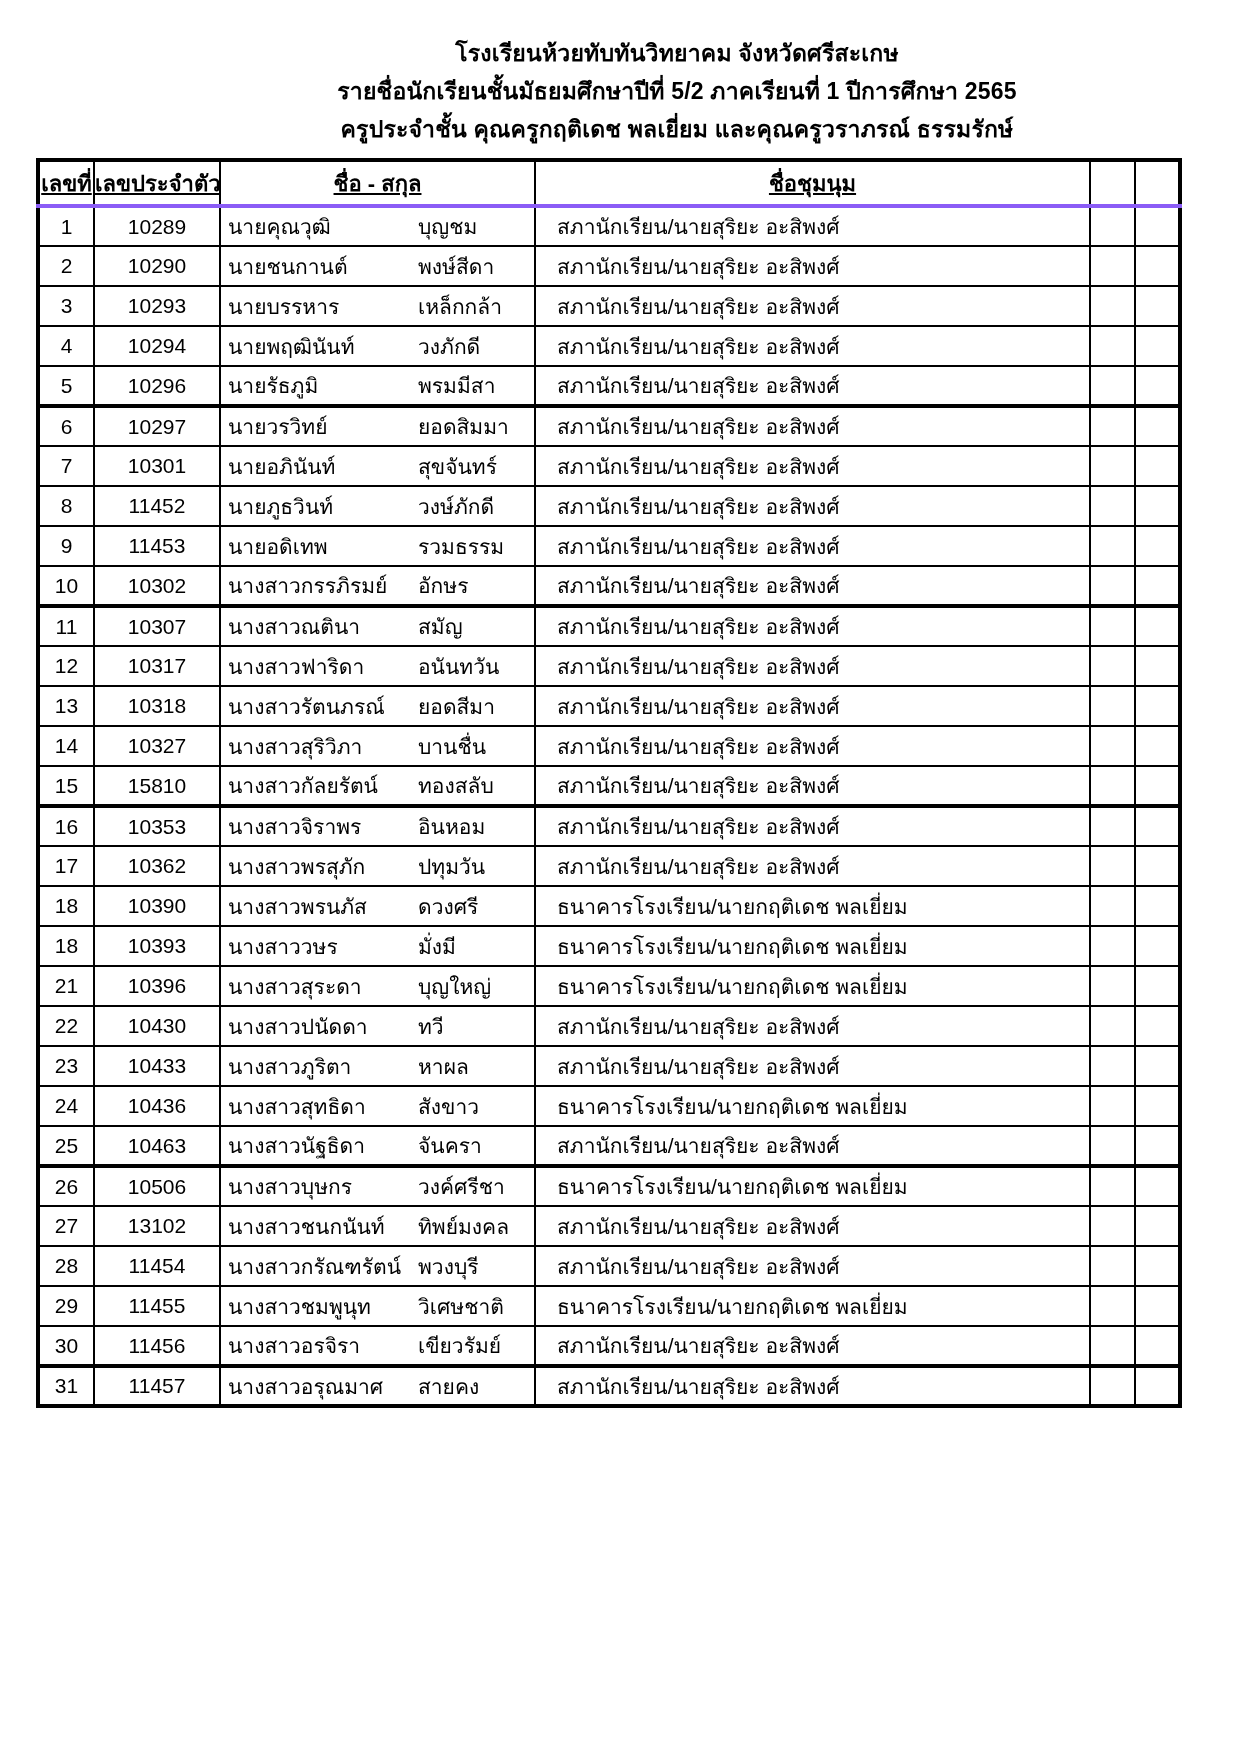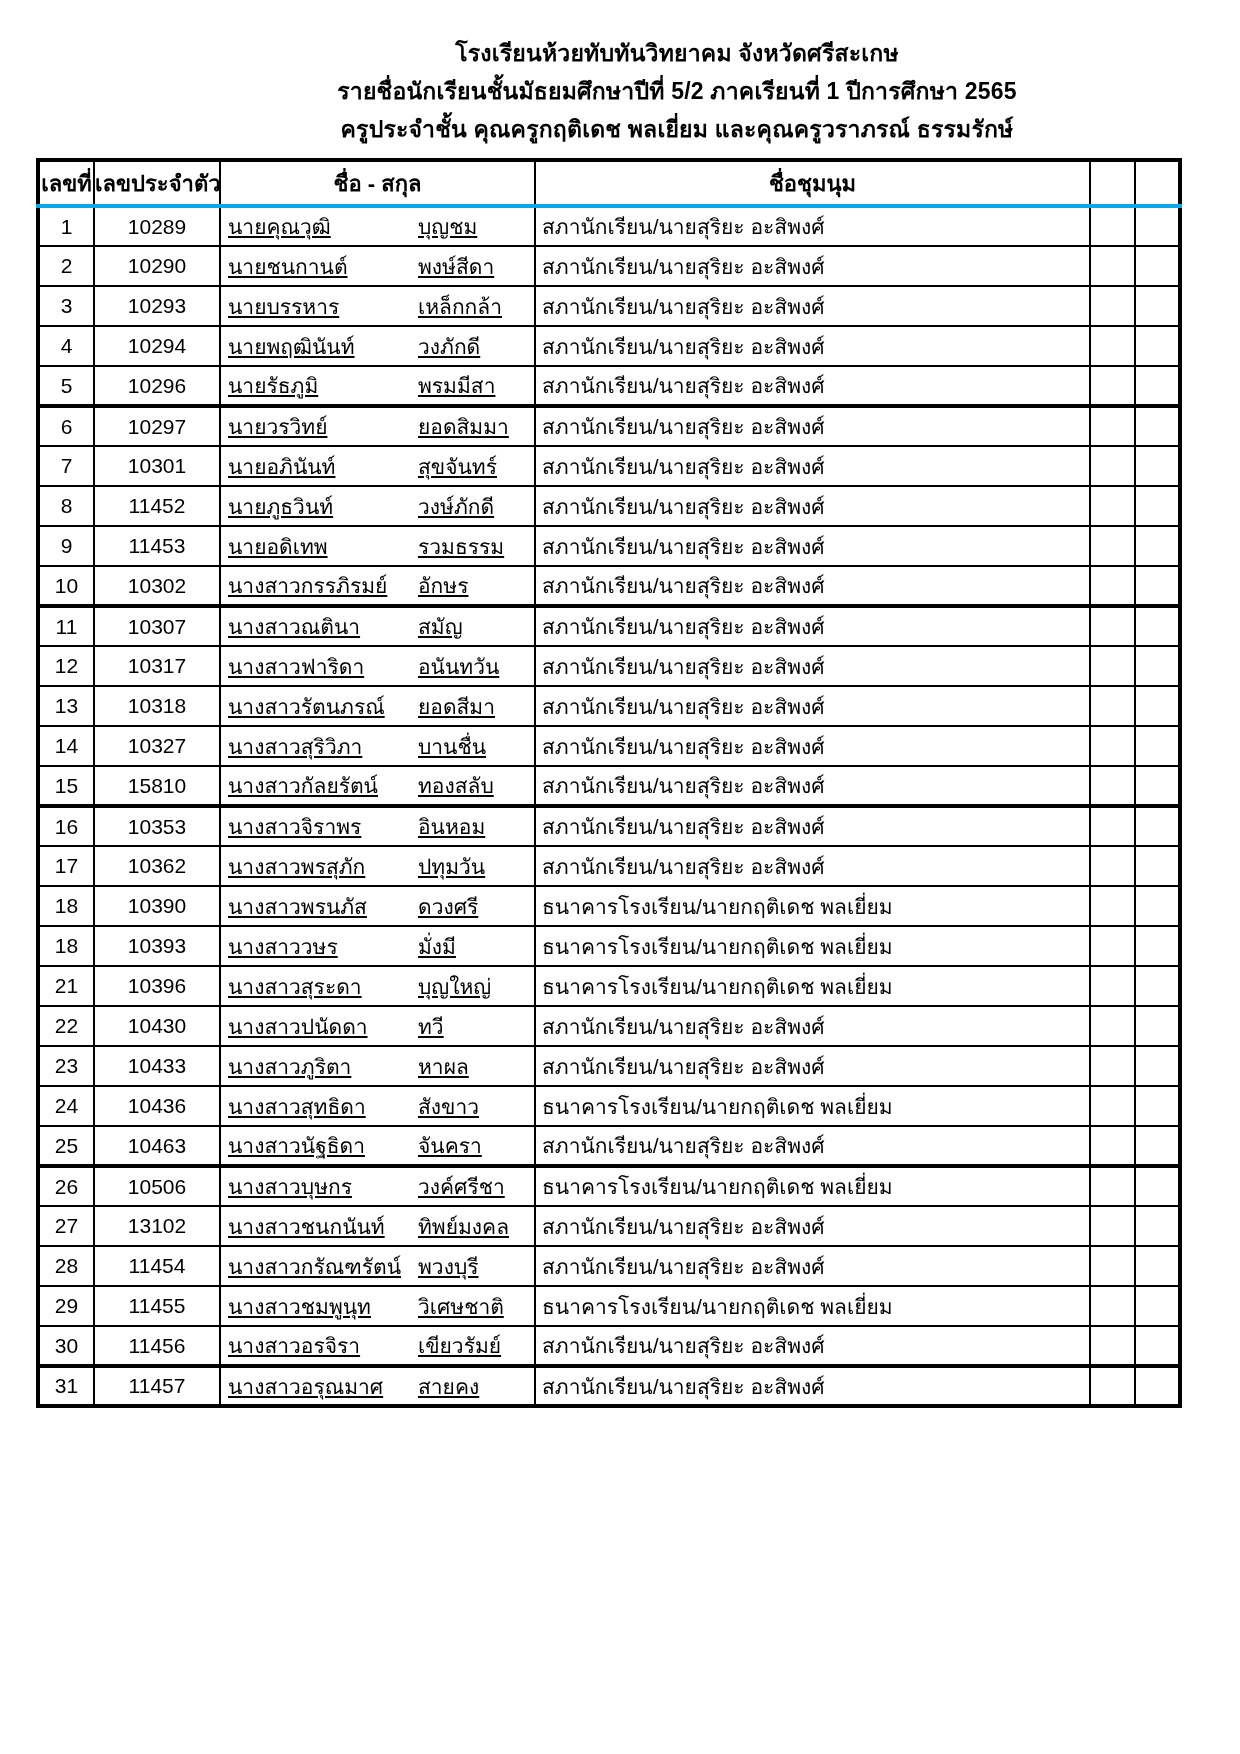--- a/index.html
+++ b/index.html
@@ -37,35 +37,36 @@
     border: 2px solid #000;
     padding: 0;
     overflow: hidden;
     white-space: nowrap;
   }
   thead th {
     height: 46px;
     font-size: 22px;
     font-weight: bold;
     text-align: center;
-    border-bottom: 4px solid #0ea5e9;
+    border-bottom: 4px solid #8b5cf6;
     vertical-align: middle;
+    text-decoration: underline;
   }
   tbody td {
     height: 40px;
     font-size: 21px;
     font-weight: normal;
     vertical-align: middle;
   }
   td.c-num, td.c-id { text-align: center; }
   td.c-name { padding-left: 7px; }
-  td.c-name .name-wrap { display: flex; align-items: flex-end; text-decoration: underline; }
+  td.c-name .name-wrap { display: flex; align-items: flex-end; }
   td.c-name .first { flex: 0 0 178px; }
   td.c-name .last  { flex: 1 1 auto; margin-left: 12px; }
-  td.c-club { padding-left: 6px; text-align: left; }
+  td.c-club { padding-left: 21px; text-align: left; }
   tr.group-end td { border-bottom: 4px solid #000; }
 </style>
 </head>
 <body>
 
 <div class="headings">
   <div>โรงเรียนห้วยทับทันวิทยาคม  จังหวัดศรีสะเกษ</div>
   <div>รายชื่อนักเรียนชั้นมัธยมศึกษาปีที่ 5/2  ภาคเรียนที่ 1  ปีการศึกษา  2565</div>
   <div>ครูประจำชั้น คุณครูกฤติเดช  พลเยี่ยม และคุณครูวราภรณ์  ธรรมรักษ์</div>
 </div>

